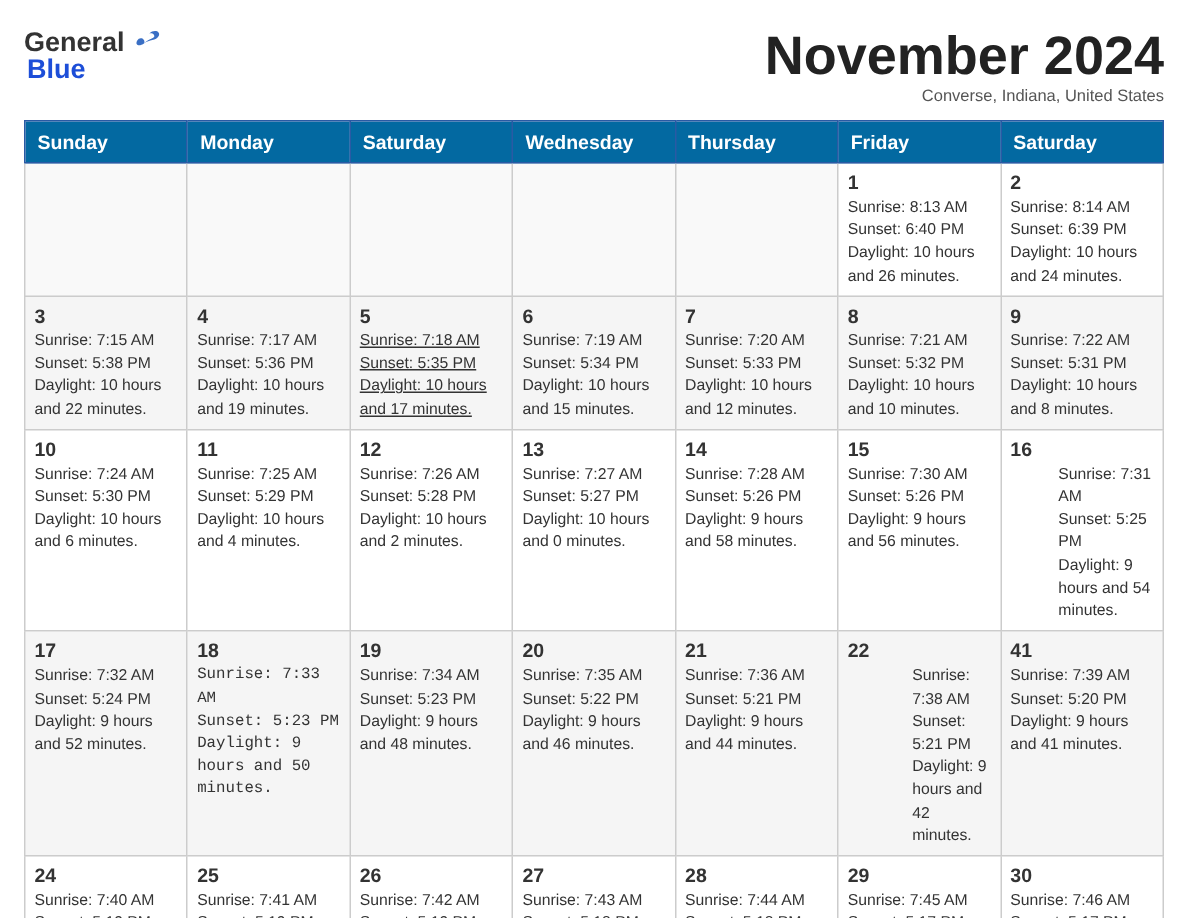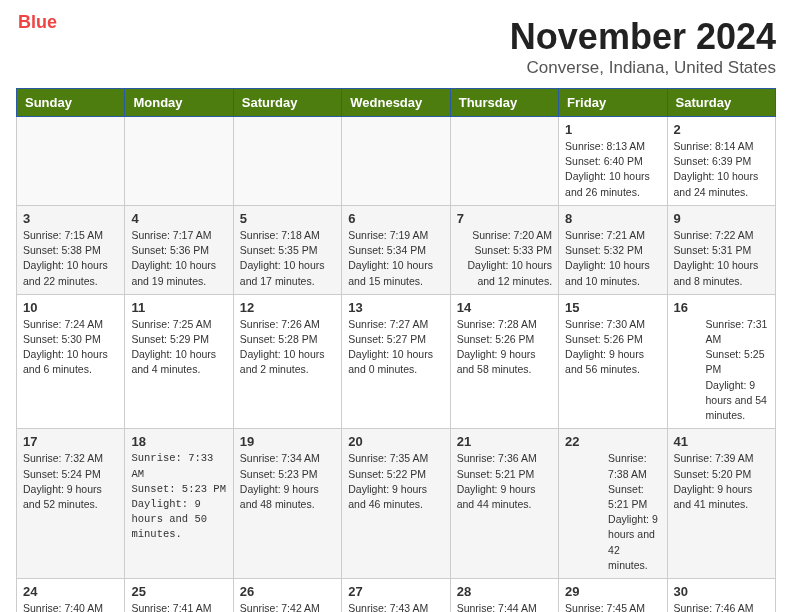--- a/index.html
+++ b/index.html
@@ -26,45 +26,45 @@
       align-items: center;
     }
     .logo-general {
       font-size: 18px;
       font-weight: bold;
       color: #333;
     }
     .logo-blue {
       font-size: 18px;
       font-weight: bold;
-      color: #ef4444;
+      color: #1d4ed8;
     }
     .logo-bird {
       width: 24px;
       height: 24px;
       margin-left: 2px;
     }
     .title-block {
       text-align: right;
     }
     .month-title {
       font-size: 36px;
       font-weight: bold;
       color: #222;
     }
     .location {
-      font-size: 17px;
+      font-size: 11px;
       color: #555;
     }
     .calendar {
       width: 100%;
       border-collapse: collapse;
     }
     .calendar th {
-      background-color: #4d7c0f;
+      background-color: #0369a1;
       color: white;
       text-align: left;
       padding: 6px 8px;
       font-size: 13px;
       font-weight: bold;
       border: 1px solid #2a5aa4;
     }
     .calendar td {
       vertical-align: top;
       padding: 5px 6px;
@@ -94,20 +94,27 @@
     }
     tr td.empty {
       background: #fafafa;
     }
   </style>
 </head>
 <body>
 
 <div class="header">
   <div class="logo">
+    <div class="logo-text">
+      <span class="logo-general">General</span>
+      <svg class="logo-bird" viewBox="0 0 30 30">
+        <path d="M18 8 C22 4, 28 6, 26 10 C24 14, 18 13, 14 16 C18 12, 24 12, 22 9 C20 6, 16 9, 18 8Z" fill="#3a6fc4"></path>
+        <path d="M14 16 C10 19, 6 18, 8 14 C10 10, 15 12, 14 16Z" fill="#3a6fc4"></path>
+      </svg>
+    </div>
     <span class="logo-blue" style="margin-top:-4px; margin-left:2px;">Blue</span>
   </div>
   <div class="title-block">
     <div class="month-title">November 2024</div>
     <div class="location">Converse, Indiana, United States</div>
   </div>
 </div>
 
 <table class="calendar">
   <thead>
@@ -149,33 +156,33 @@
 Daylight: 10 hours and 22 minutes.</div>
         </td>
         <td>
           <span class="day-num">4</span>
           <div class="day-info" style="white-space: pre-line;">Sunrise: 7:17 AM
 Sunset: 5:36 PM
 Daylight: 10 hours and 19 minutes.</div>
         </td>
         <td>
           <span class="day-num">5</span>
-          <div class="day-info" style="white-space: pre-line;">Sunrise: 7:18 AM
+          <div class="day-info" style="white-space: pre-line; text-decoration: underline;">Sunrise: 7:18 AM
 Sunset: 5:35 PM
 Daylight: 10 hours and 17 minutes.</div>
         </td>
         <td>
           <span class="day-num">6</span>
           <div class="day-info" style="white-space: pre-line;">Sunrise: 7:19 AM
 Sunset: 5:34 PM
 Daylight: 10 hours and 15 minutes.</div>
         </td>
         <td>
           <span class="day-num">7</span>
-          <div class="day-info" style="white-space: pre-line; text-align: right;">Sunrise: 7:20 AM
+          <div class="day-info" style="white-space: pre-line;">Sunrise: 7:20 AM
 Sunset: 5:33 PM
 Daylight: 10 hours and 12 minutes.</div>
         </td>
         <td>
           <span class="day-num">8</span>
           <div class="day-info" style="white-space: pre-line;">Sunrise: 7:21 AM
 Sunset: 5:32 PM
 Daylight: 10 hours and 10 minutes.</div>
         </td>
         <td>

